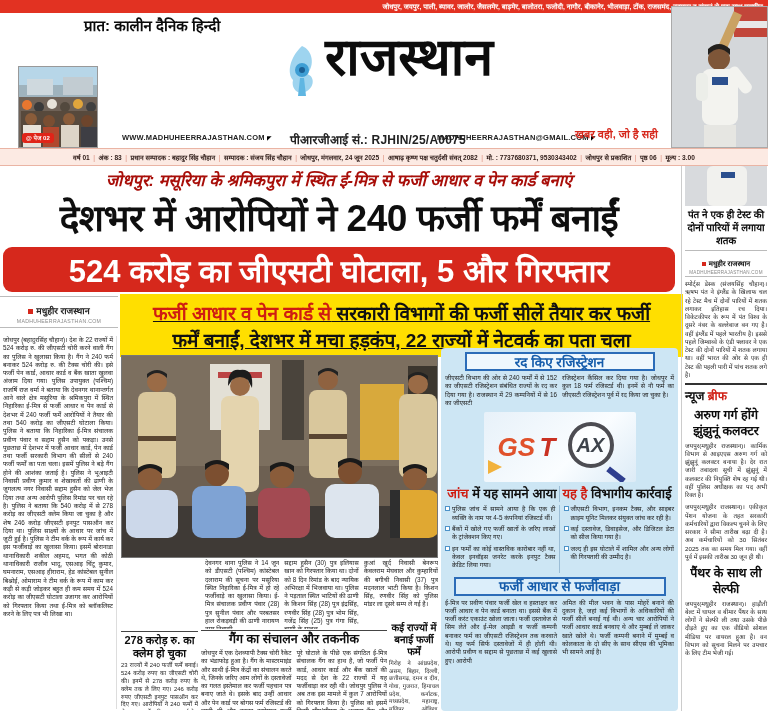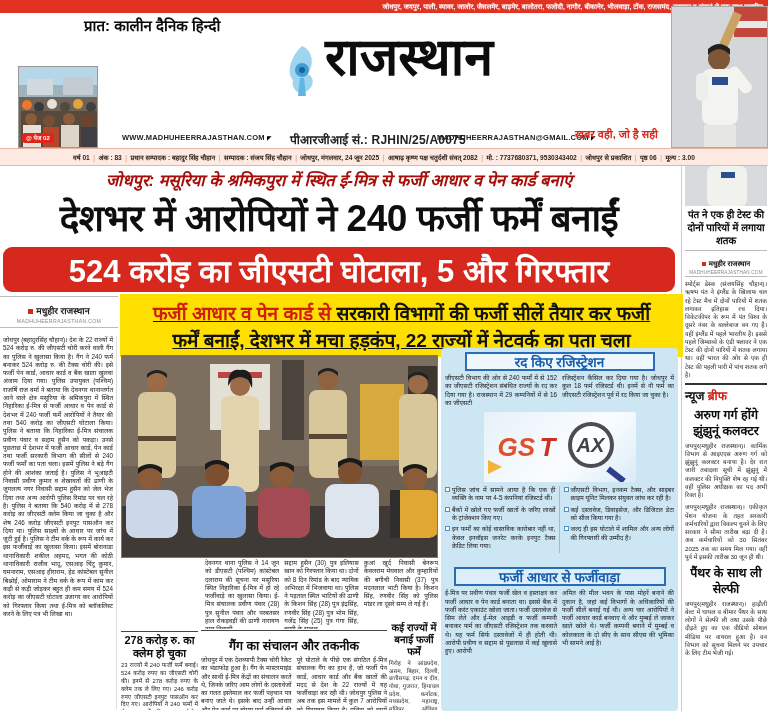--- a/index.html
+++ b/index.html
@@ -44,21 +44,21 @@
 .photo{left:121px;top:355px;width:317px;height:203px;overflow:hidden;border:1px solid #777}
 .interro{left:121px;top:561px;width:80px;height:64px;background:#e0e0e0;display:flex;align-items:center;
   justify-content:center;text-align:center;font-size:13.5px;font-weight:900;line-height:1.25;color:#111}
 .chev{position:absolute;right:-7px;top:16px;font-size:24px;color:#555;font-weight:bold}
 .capt{left:205px;top:559px;width:233px;height:70px;display:flex;gap:5px;overflow:hidden}
 .capt>div{flex:1;overflow:hidden}
 .claim{left:121px;top:631px;width:77px;height:79px;overflow:hidden}
 .sechead{font-weight:900;text-align:center;color:#0d0d0d;line-height:1.2}
 .claim .sechead{font-size:11px;border-top:1.5px solid #444;padding-top:2px}
 .gang{left:201px;top:630px;width:186px;height:80px;overflow:hidden}
-.gang .sechead{font-size:12.5px;border-top:1.5px solid #444;padding-top:8px}
+.gang .sechead{font-size:12.5px;border-top:1.5px solid #444;padding-top:1px}
 .gang .cols{display:flex;gap:5px;margin-top:2px}
 .gang .cols>div{flex:1}
 .states{left:389px;top:622px;width:50px;height:88px;overflow:hidden}
 .states .sechead{font-size:10px}
 .states .tiny{font-size:5.8px}
 .bluebox{left:441px;top:348px;width:237px;height:363px;background:#cde6f4;border-radius:4px;padding:3px 4px;overflow:hidden}
 .bhead{margin:1px auto 3px;width:190px;height:19px;border:2px solid #2b6cb8;background:#eef7fd;
   color:#155cab;font-size:13.5px;font-weight:900;display:flex;align-items:center;justify-content:center}
 .bcols{display:flex;gap:5px}
 .bcols>div{flex:1}
@@ -278,20 +278,28 @@
     </div>
     <div class="gstax">
       <span class="pencil"></span>
       <span class="gs">GS</span>
       <span class="t">T</span>
       <span class="lens">
           <span>AX</span>
         </span>
       <span class="handle"></span>
     </div>
+    <div class="subheads">
+      <div>
+        <span class="rd">जांच</span><span> में यह सामने आया</span>
+      </div>
+      <div>
+        <span class="rd">यह है</span><span> विभागीय कार्रवाई</span>
+      </div>
+    </div>
     <div class="blists">
       <div>
         <div class="bitem">
             <span class="bx"></span>
             <span class="tiny">पुलिस जांच में सामने आया है कि एक ही व्यक्ति के नाम पर 4-5 कंपनियां रजिस्टर्ड थीं।</span>
           </div>
         <div class="bitem">
             <span class="bx"></span>
             <span class="tiny">बैंकों में खोले गए फर्जी खातों के जरिए लाखों के ट्रांजेक्शन किए गए।</span>
           </div>
@@ -308,21 +316,21 @@
         <div class="bitem">
             <span class="bx"></span>
             <span class="tiny">कई दस्तावेज, डिवाइसेज, और डिजिटल डेटा को सीज किया गया है।</span>
           </div>
         <div class="bitem">
             <span class="bx"></span>
             <span class="tiny">जल्द ही इस घोटाले में शामिल और अन्य लोगों की गिरफ्तारी की उम्मीद है।</span>
           </div>
       </div>
     </div>
-    <div class="bhead" style="width:212px;margin-top:14px;background:#dceefa">फर्जी आधार से फर्जीवाड़ा</div>
+    <div class="bhead" style="width:212px;margin-top:4px;background:#dceefa">फर्जी आधार से फर्जीवाड़ा</div>
     <div class="bcols" style="margin-top:3px">
       <div class="tiny">ई-मित्र पर प्रवीण पंवार फर्जी खेल व हस्ताक्षर कर फर्जी आधार व पेन कार्ड बनाता था। इससे बैंक में फर्जी करंट एकाउंट खोला जाता। फर्जी दस्तावेज से सिम लेते और ई-मेल आइडी व फर्जी कम्पनी बनाकर फर्म का जीएसटी रजिस्ट्रेशन तक करवाते थे। यह फर्म सिर्फ दस्तावेजों में ही होती थी। आरोपी प्रवीण व सद्दाम से पूछताछ में कई खुलासे हुए। आरोपी</div>
       <div class="tiny">अमित की मील भवन के पास मोहरें बनाने की दुकान है, जहां कई विभागों के अधिकारियों की फर्जी सीलें बनाई गई थी। अन्य चार आरोपियों ने फर्जी आधार कार्ड बनवाए थे और मुम्बई ले जाकर खाते खोले थे। फर्जी कम्पनी बनाने में मुम्बई व कोलकाता के दो सीए के साथ सीएस की भूमिका भी सामने आई है।</div>
     </div>
   </div>
 
   <div class="abs sidebar">
     <div class="sphoto">
       <svg width="82" height="40">
         <rect width="82" height="40" fill="#d8dadd"></rect>

